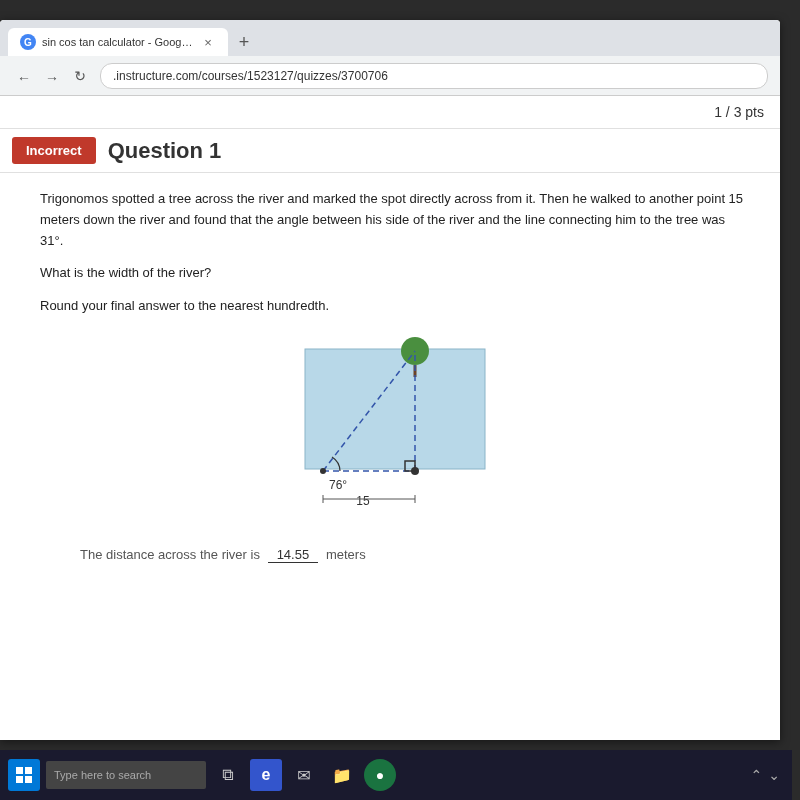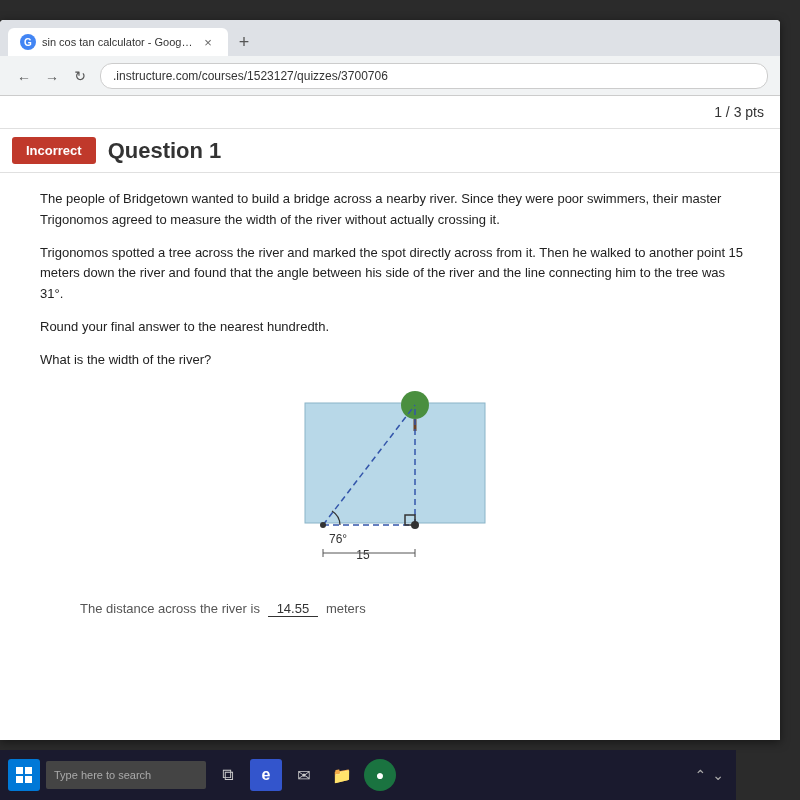--- a/index.html
+++ b/index.html
@@ -10,21 +10,21 @@
       font-family: Arial, sans-serif;
       overflow: hidden;
       position: relative;
     }
 
     
     .taskbar {
       position: absolute;
       bottom: 0;
       left: 0;
-      width: 736px;
+      width: 792px;
       height: 50px;
       background: #1a1a2e;
       display: flex;
       align-items: center;
       z-index: 100;
     }
 
     
     .browser-window {
       position: absolute;
@@ -277,24 +277,23 @@
     <div class="score-bar">
       <span>1 / 3 pts</span>
     </div>
 
     <div class="question-header">
       <span class="incorrect-badge">Incorrect</span>
       <span class="question-title">Question 1</span>
     </div>
 
     <div class="question-content">
-      <div class="question-text">The people of Bridgetown wanted to build a bridge across a nearby river. Since they were poor swimmers, their master Trigonomos agreed to measure the width of the river without actually crossing it.</div>
       <div class="question-text">Trigonomos spotted a tree across the river and marked the spot directly across from it. Then he walked to another point 15 meters down the river and found that the angle between his side of the river and the line connecting him to the tree was 31°.</div>
+      <div class="question-text bold">What is the width of the river?</div>
       <div class="question-text italic-bold">Round your final answer to the nearest hundredth.</div>
-      <div class="question-text bold">What is the width of the river?</div>
 
       <div class="diagram-container">
         <svg class="diagram-svg" viewBox="0 0 220 200">
 
           <rect x="20" y="20" width="180" height="120" fill="#b8d8e8" stroke="#8ab4c8" stroke-width="1"></rect>
 
           <circle cx="130" cy="22" r="14" fill="#4a8f3f"></circle>
           <line x1="130" y1="36" x2="130" y2="48" stroke="#6b4226" stroke-width="3"></line>
 
           <line x1="38" y1="142" x2="130" y2="22" stroke="#3355aa" stroke-width="1.5" stroke-dasharray="6,4"></line>

